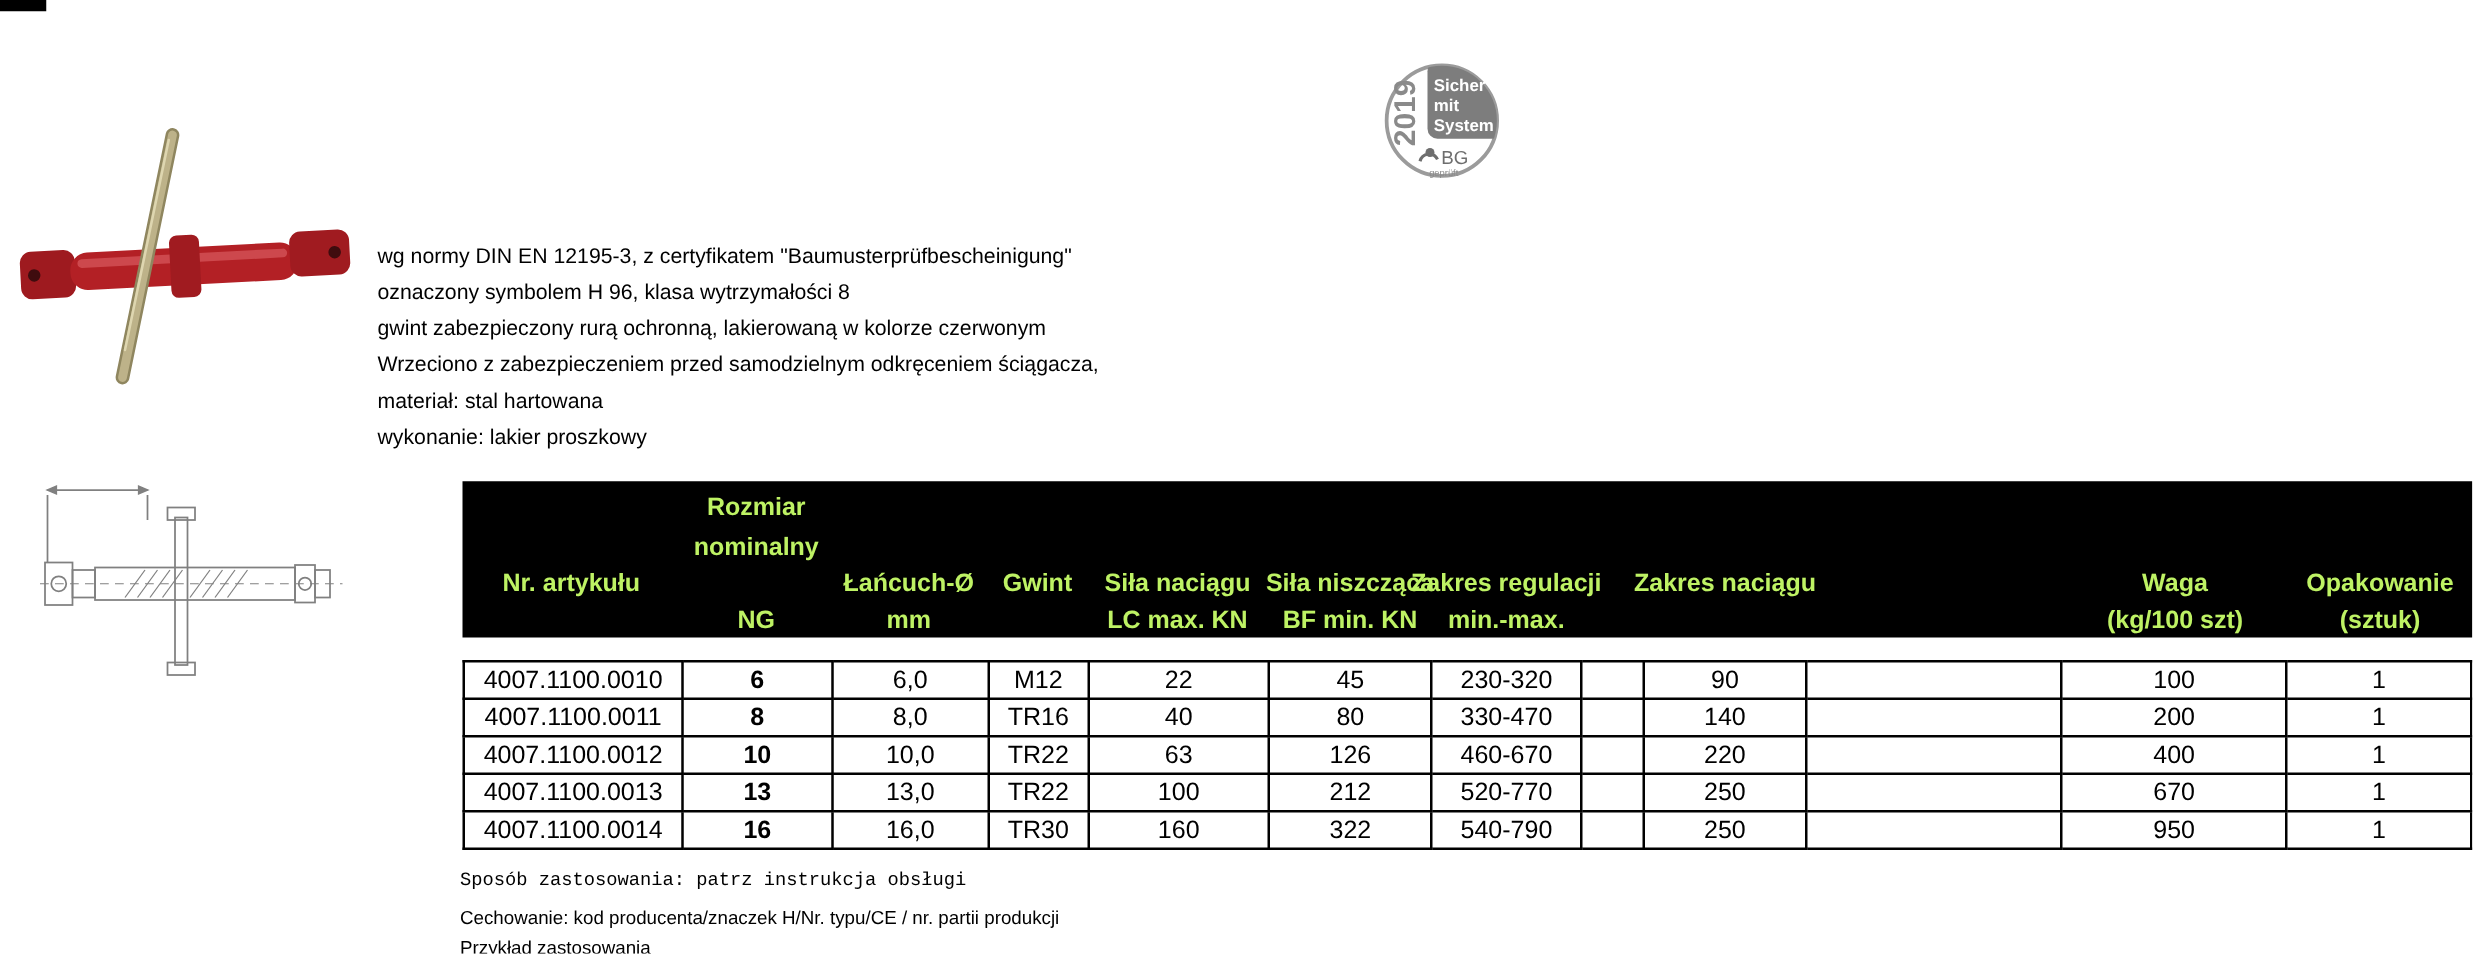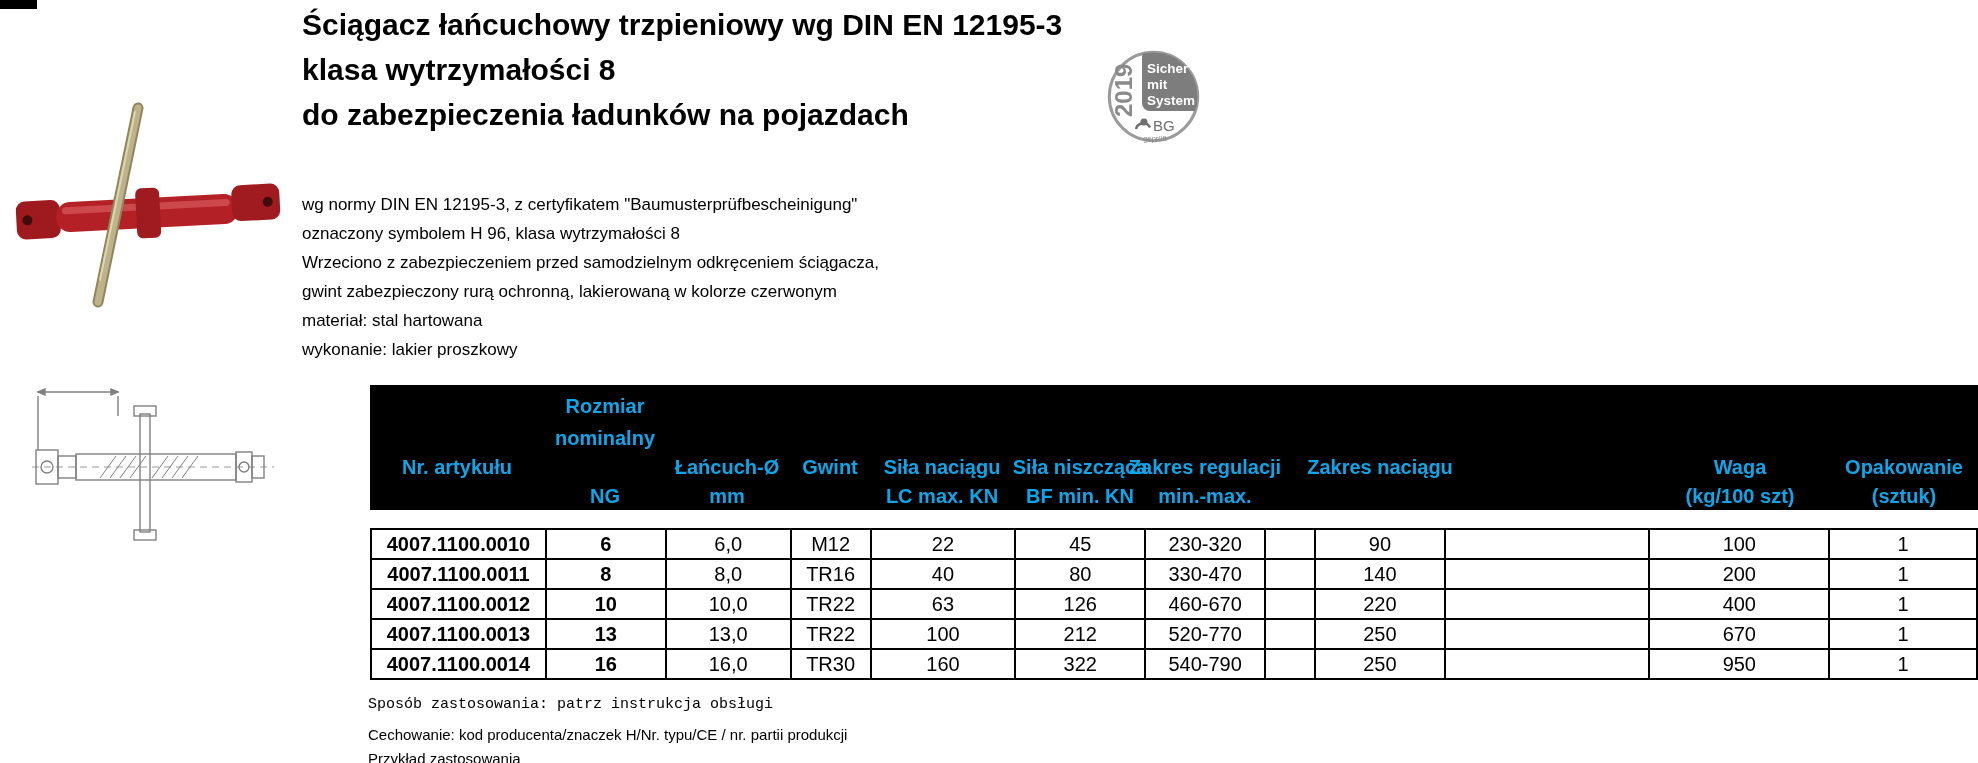--- a/index.html
+++ b/index.html
@@ -6,26 +6,26 @@
   body{font-family:"Liberation Sans", sans-serif; color:#000;}
   .page{position:relative;width:1978px;height:763px;background:#fff;overflow:hidden;}
   .corner-mark{position:absolute;left:0;top:0;width:37px;height:9px;background:#000;}
   .photo{position:absolute;left:8px;top:100px;}
   .drawing{position:absolute;left:28px;top:372px;}
   .title{position:absolute;left:302px;top:2px;font-size:30px;font-weight:bold;line-height:45px;white-space:nowrap;}
   .desc{position:absolute;left:302px;top:190px;font-size:17px;line-height:29px;white-space:nowrap;}
   .badge{position:absolute;left:1105px;top:48px;}
   
   .thead-bar{position:absolute;left:370px;top:385px;width:1608px;height:125px;background:#000;}
-  .thead-bar span{position:absolute;color:#0ea5e9;font-weight:bold;font-size:20px;white-space:nowrap;transform:translateX(-50%);}
+  .thead-bar span{position:absolute;color:#bef264;font-weight:bold;font-size:20px;white-space:nowrap;transform:translateX(-50%);}
   .h-t1{top:10px;} .h-t2{top:42px;} .h-main{top:71px;text-align:right;} .h-sub{top:100px;}
   
   table.data{position:absolute;left:370px;top:528px;border-collapse:collapse;table-layout:fixed;font-size:20px;}
   table.data td{border:2px solid #000;height:28px;padding:0 6px;background:#fff;overflow:hidden;white-space:nowrap;}
-  td.art{background:#a6c3e6;font-weight:bold;text-align:center;}
+  td.art{background:#a6c3e6;font-weight:normal;text-align:center;}
   td.bold{font-weight:bold;}
   td.ctr{text-align:center;}
   td.num{text-align:center;}
   .footer{position:absolute;left:368px;font-size:15px;white-space:nowrap;}
   .f1{top:696px;font-family:Liberation Mono, monospace;} .f2{top:726px;} .f3{top:750px;}
 </style>
 </head>
 <body>
 
 <div class="page">
@@ -72,25 +72,20 @@
       </g>
       <rect x="112" y="42" width="10" height="118"></rect>
       <rect x="106" y="34" width="22" height="10"></rect>
       <rect x="106" y="158" width="22" height="10"></rect>
       <rect x="208" y="80" width="16" height="30"></rect>
       <circle cx="216" cy="95" r="5"></circle>
       <rect x="224" y="84" width="12" height="22"></rect>
     </g>
   </svg>
 
-  <div class="title">
-    <div>Ściągacz łańcuchowy trzpieniowy wg DIN EN 12195-3</div>
-    <div>klasa wytrzymałości 8</div>
-    <div>do zabezpieczenia ładunków na pojazdach</div>
-  </div>
 
   <svg class="badge" width="97" height="97" viewBox="0 0 97 97">
     <defs>
         <clipPath id="bclip">
           <circle cx="48.5" cy="48.5" r="44"></circle>
         </clipPath>
       </defs>
     <circle cx="48.5" cy="48.5" r="44.2" fill="#ffffff" stroke="#9b9b9b" stroke-width="3"></circle>
     <g clip-path="url(#bclip)">
       <rect x="37" y="1" width="60" height="62" rx="8" fill="#7d7d7d"></rect>
@@ -103,22 +98,22 @@
       <path d="M31,81 a7.5,7.5 0 0 1 14,-1.5" stroke="#6e6e6e" stroke-width="2.5" fill="none"></path>
       <circle cx="39" cy="74" r="3.6" fill="#6e6e6e"></circle>
     </g>
     <text x="48" y="83" font-family="Liberation Sans, sans-serif" font-size="15" fill="#6e6e6e">BG</text>
     <text x="50" y="93" text-anchor="middle" font-family="Liberation Sans, sans-serif" font-size="7.5" fill="#8a8a8a">geprüft</text>
   </svg>
 
   <div class="desc">
     <div>wg normy DIN EN 12195-3, z certyfikatem "Baumusterprüfbescheinigung"</div>
     <div>oznaczony symbolem H 96, klasa wytrzymałości 8</div>
+    <div>gwint zabezpieczony rurą ochronną, lakierowaną w kolorze czerwonym</div>
     <div>Wrzeciono z zabezpieczeniem przed samodzielnym odkręceniem ściągacza,</div>
-    <div>gwint zabezpieczony rurą ochronną, lakierowaną w kolorze czerwonym</div>
     <div>materiał:  stal hartowana</div>
     <div>wykonanie: lakier proszkowy</div>
   </div>
 
   <div class="thead-bar">
     <span class="h-t1" style="left:235px">Rozmiar</span>
     <span class="h-t2" style="left:235px">nominalny</span>
     <span class="h-main" style="left:87px">Nr. artykułu</span>
     <span class="h-main" style="left:357px">Łańcuch-Ø</span>
     <span class="h-main" style="left:460px">Gwint</span>

